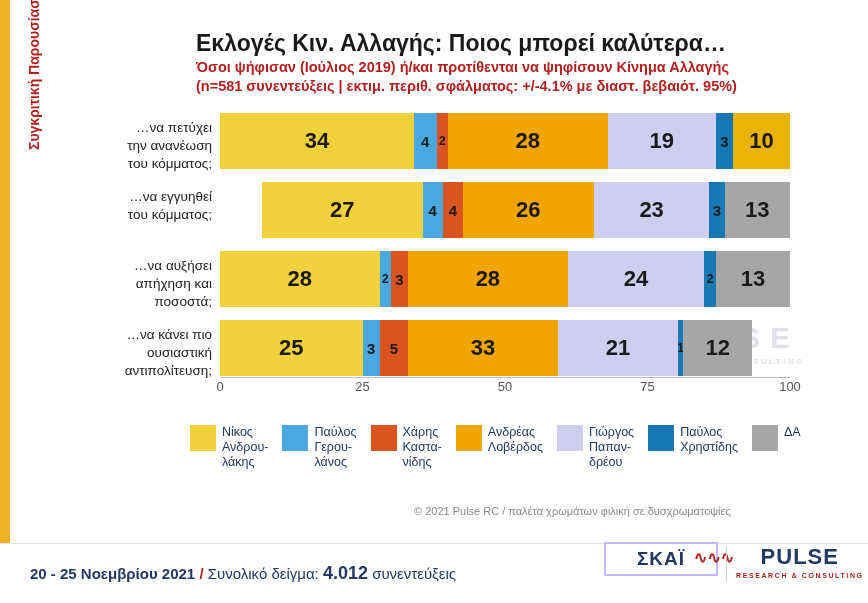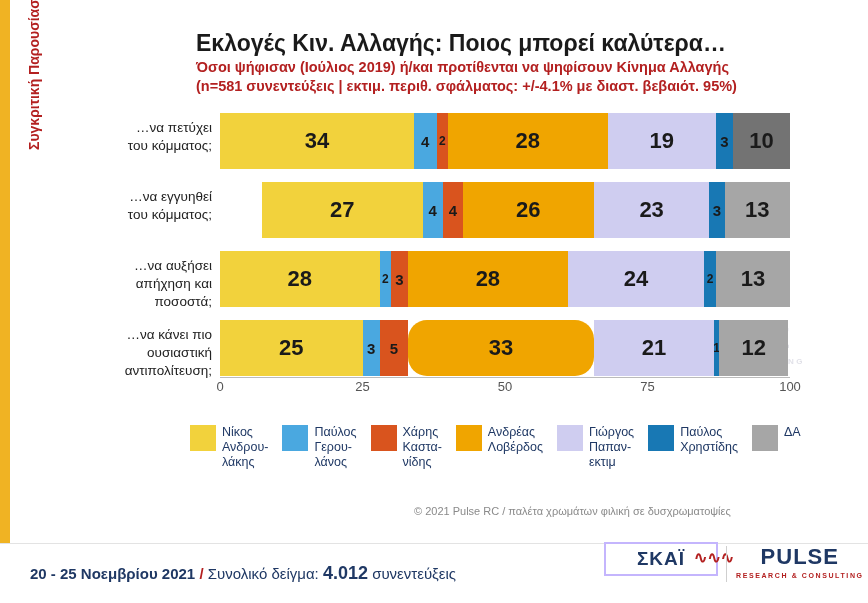--- a/index.html
+++ b/index.html
@@ -110,30 +110,31 @@
 <div class="ylabel">Συγκριτική Παρουσίαση</div>
 
 <div class="chart">
   <div class="watermark">
     <div class="wm1">PULSE</div>
     <div class="wm2">RESEARCH &amp; CONSULTING</div>
   </div>
   <div class="plot" id="plot">
       <div class="rowlabel" style="top: 6px;">
         <div>…να πετύχει</div>
+        <div>την ανανέωση</div>
         <div>του κόμματος;</div>
       </div>
       <div class="row" style="top: 0px;">
         <div class="seg" style="width: 193.8px; background: rgb(242, 210, 60);">34</div>
         <div class="seg small" style="width: 22.8px; background: rgb(74, 168, 224);">4</div>
         <div class="seg tiny" style="width: 11.4px; background: rgb(217, 84, 30);">2</div>
         <div class="seg" style="width: 159.6px; background: rgb(240, 165, 0);">28</div>
         <div class="seg" style="width: 108.3px; background: rgb(207, 205, 240);">19</div>
         <div class="seg small" style="width: 17.1px; background: rgb(24, 120, 180);">3</div>
-        <div class="seg" style="width: 57px; background: #737373;">10</div>
+        <div class="seg" style="width: 57px; background: #eab308;">10</div>
       </div>
       <div class="rowlabel" style="top: 75px;">
         <div>…να εγγυηθεί</div>
         <div>του κόμματος;</div>
       </div>
       <div class="row" style="top: 69px;">
         <div class="seg" style="width: 182px; background: rgb(242, 210, 60); margin-left: 42px;">27</div>
         <div class="seg small" style="width: 22.8px; background: rgb(74, 168, 224);">4</div>
         <div class="seg small" style="width: 22.8px; background: rgb(217, 84, 30);">4</div>
         <div class="seg" style="width: 148.2px; background: rgb(240, 165, 0);">26</div>
@@ -157,21 +158,21 @@
       </div>
       <div class="rowlabel" style="top: 213px;">
         <div>…να κάνει πιο</div>
         <div>ουσιαστική</div>
         <div>αντιπολίτευση;</div>
       </div>
       <div class="row" style="top: 207px;">
         <div class="seg" style="width: 142.5px; background: rgb(242, 210, 60);">25</div>
         <div class="seg small" style="width: 17.1px; background: rgb(74, 168, 224);">3</div>
         <div class="seg small" style="width: 28.5px; background: rgb(217, 84, 30);">5</div>
-        <div class="seg" style="width: 186px; background: rgb(240, 165, 0); border-radius: 19px;">33</div>
+        <div class="seg" style="width: 150px; background: rgb(240, 165, 0);">33</div>
         <div class="seg" style="width: 119.7px; background: rgb(207, 205, 240);">21</div>
         <div class="seg tiny" style="width: 5.7px; background: rgb(24, 120, 180);">1</div>
         <div class="seg" style="width: 68.4px; background: rgb(166, 166, 166);">12</div>
       </div>
     </div>
   <div class="axis" id="axis">
     <div class="axisline"></div>
   <div class="tick" style="left: 0px;">0</div>
       <div class="tick" style="left: 142.5px;">25</div>
       <div class="tick" style="left: 285px;">50</div>
@@ -210,21 +211,21 @@
       <div class="legtext">
         <div>Ανδρέας</div>
         <div>Λοβέρδος</div>
       </div>
     </div>
     <div class="legitem">
       <div class="swatch" style="background: rgb(207, 205, 240);"></div>
       <div class="legtext">
         <div>Γιώργος</div>
         <div>Παπαν-</div>
-        <div>εκτιμ</div>
+        <div>δρέου</div>
       </div>
     </div>
     <div class="legitem">
       <div class="swatch" style="background: rgb(24, 120, 180);"></div>
       <div class="legtext">
         <div>Παύλος</div>
         <div>Χρηστίδης</div>
       </div>
     </div>
     <div class="legitem">

